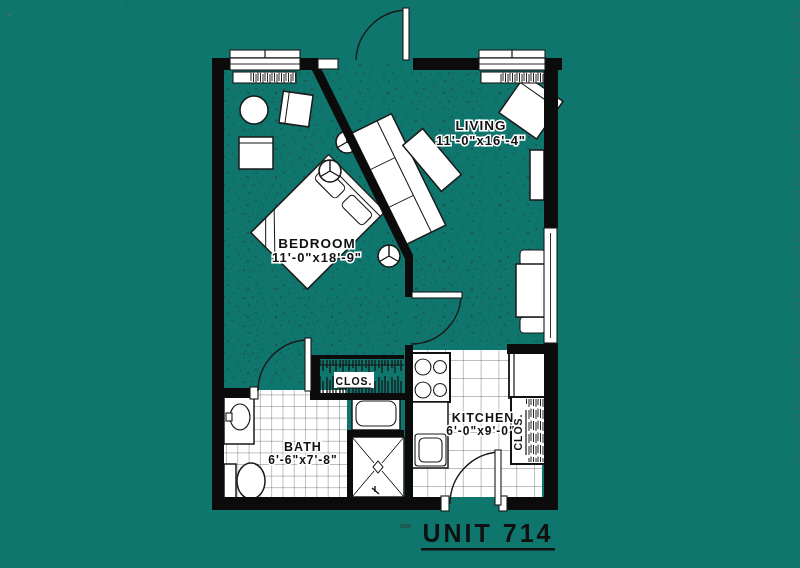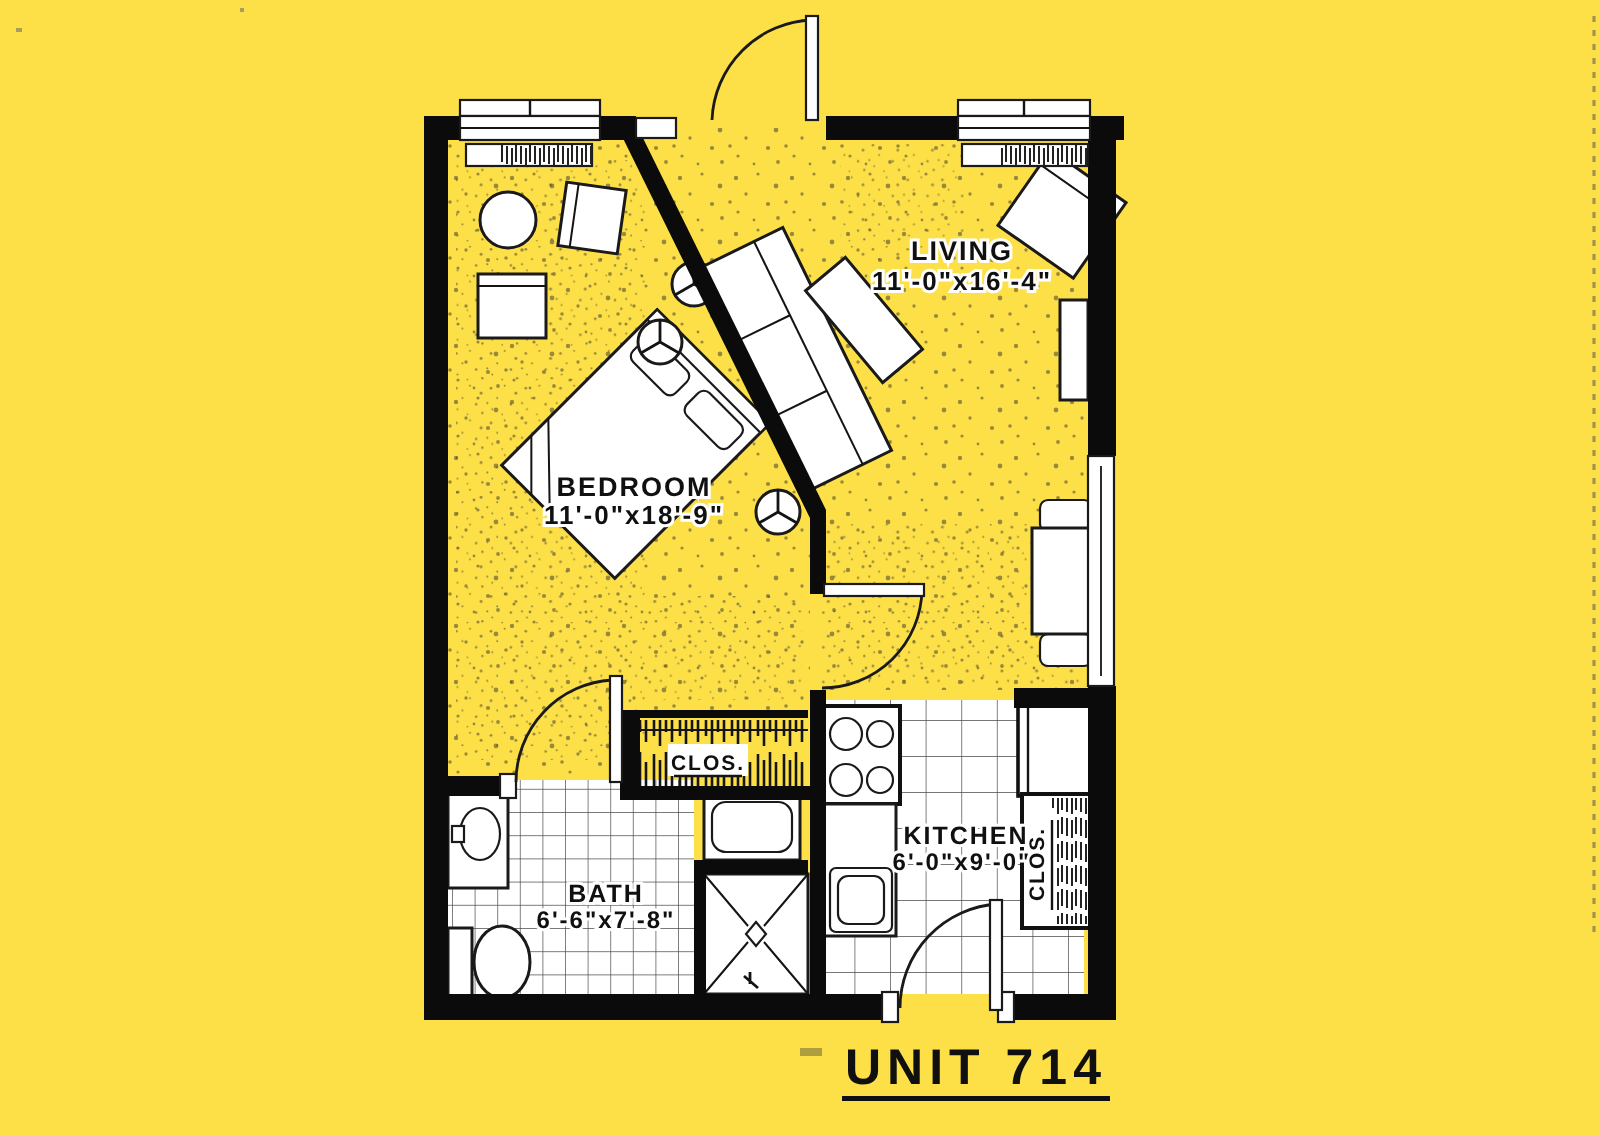--- a/index.html
+++ b/index.html
@@ -1,16 +1,16 @@
 <!DOCTYPE html>
 <html><head>
 <meta charset="utf-8">
 <style>
   html,body{margin:0;padding:0;background:#fff;}
-  .page{position:relative;width:800px;height:568px;background:#fde047;overflow:hidden;
+  .page{position:relative;width:800px;height:568px;background:#0f766e;overflow:hidden;
         font-family:"Liberation Sans",sans-serif;}
   svg{position:absolute;left:0;top:0;}
   text.lbl{font-family:"Liberation Sans",sans-serif;fill:#101010;letter-spacing:1px;
            paint-order:stroke;stroke:#ffffff;stroke-width:3px;font-weight:bold;}
   text.ttl{font-family:"Liberation Sans",sans-serif;fill:#101010;letter-spacing:3px;font-weight:bold;}
   .ink{stroke:#141414;fill:none;}
   .fixture{fill:#ffffff;stroke:#1a1a1a;stroke-width:1.5;}
   .thin{fill:#ffffff;stroke:#1a1a1a;stroke-width:1.1;}
   .wall{fill:#0b0b0b;stroke:none;}
   .arc{fill:none;stroke:#1a1a1a;stroke-width:1.4;}

